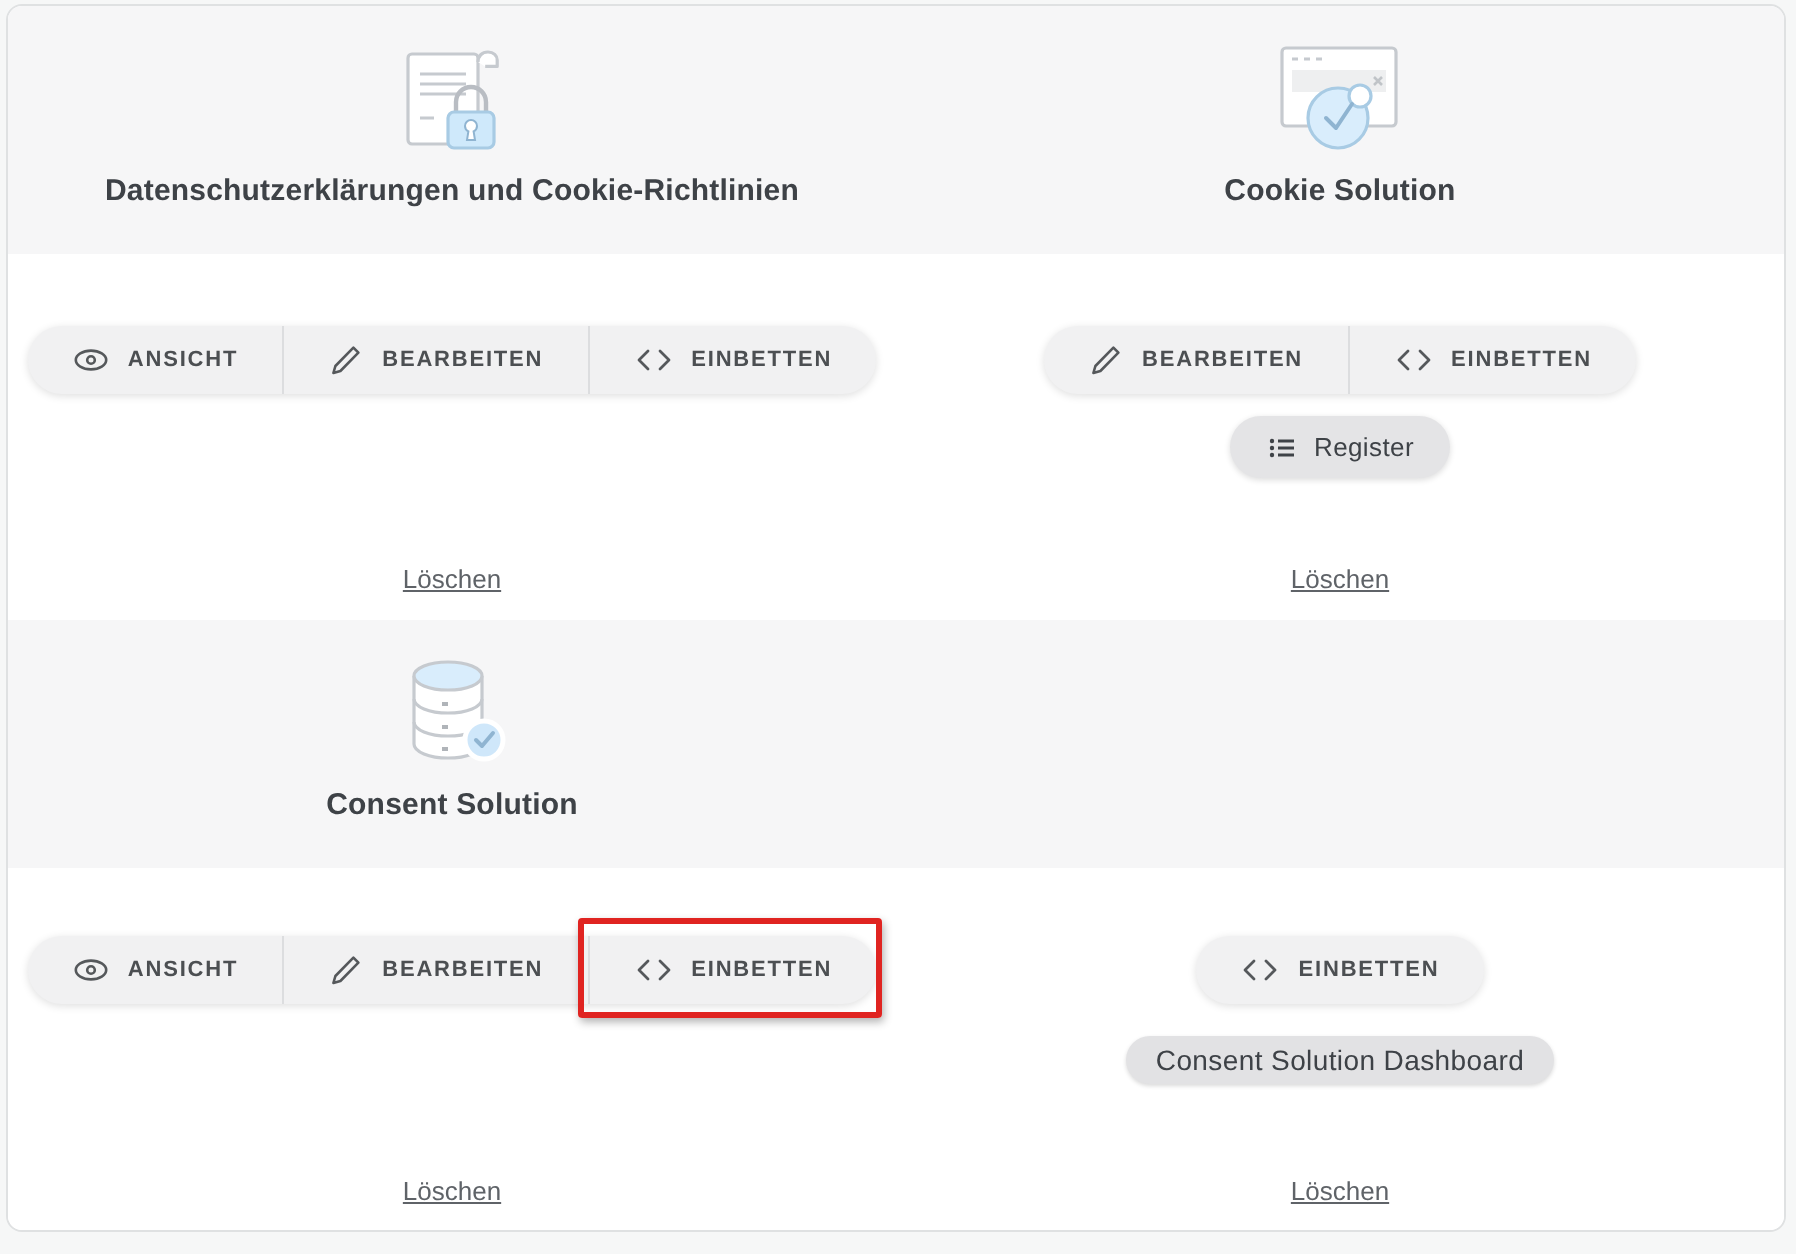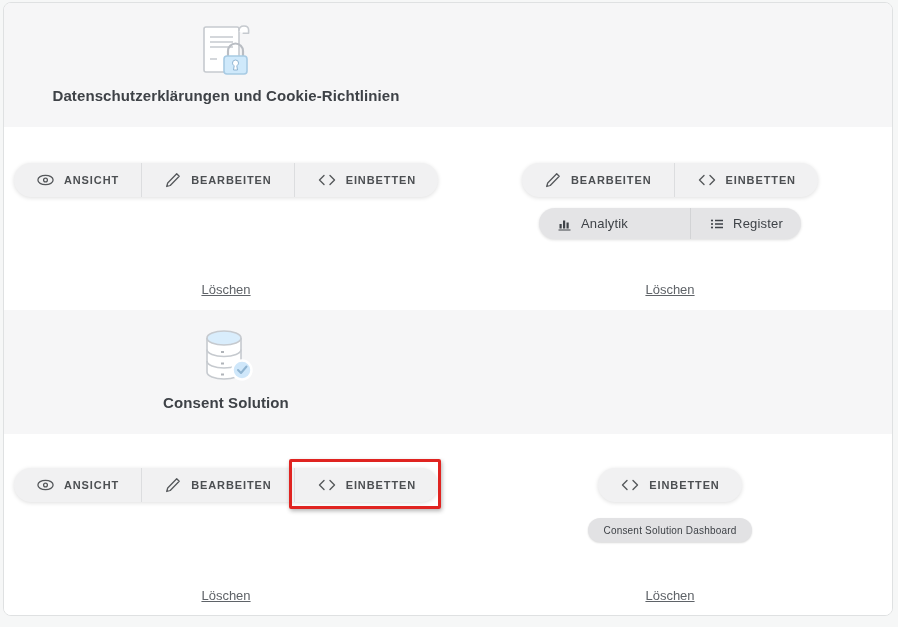--- a/index.html
+++ b/index.html
@@ -50,21 +50,21 @@
     background:#e4e4e6;height:31px;border-radius:16px;margin-top:11px;
     box-shadow:0 1px 3px rgba(0,0,0,.14);
   }
   .pill-group.secondary .seg{padding:0 18px;gap:8px;}
   .pill-group.secondary .seg + .seg{border-left:1px solid #d2d3d5;margin-left:44px;}
   .pill-group.secondary .lbl{
     font-size:13px;letter-spacing:.2px;color:#3e4247;text-transform:none;font-weight:400;
   }
   .dashboard-btn{
     margin-top:16px;height:24px;border:none;border-radius:13px;
-    background:#e2e2e4;color:#3e4247;font-size:10px;letter-spacing:.2px;
+    background:#e2e2e4;color:#3e4247;font-size:14px;letter-spacing:.2px;
     padding:0 15px;cursor:pointer;font-family:inherit;
     box-shadow:0 1px 2px rgba(0,0,0,.15);
   }
   .delete-link{
     margin-top:auto;margin-bottom:13px;font-size:13px;color:#5f6368;cursor:pointer;text-decoration:underline;
   }
   .row4 .delete-link{margin-bottom:12px;}
 
   
   .highlight-box{
@@ -91,20 +91,36 @@
           <line x1="13" y1="24" x2="36" y2="24" stroke="#c6cacf" stroke-width="1.6"></line>
           <line x1="13" y1="29" x2="36" y2="29" stroke="#c6cacf" stroke-width="1.6"></line>
           <line x1="13" y1="41" x2="20" y2="41" stroke="#c6cacf" stroke-width="1.6"></line>
           <path d="M31 38 v-5 a7.5 7.5 0 0 1 15 0 v5" fill="none" stroke="#b9bdc3" stroke-width="2.2"></path>
           <rect x="27" y="38" width="23" height="18" rx="3" fill="#cfe9fb" stroke="#a8cbe4" stroke-width="1.6"></rect>
           <path d="M38.5 42 a3 3 0 0 1 3 3 c0 1.2-.7 2.2-1.7 2.7 l.7 4.3 h-4 l.7-4.3 c-1-.5-1.7-1.5-1.7-2.7 a3 3 0 0 1 3-3 z" fill="#ffffff" stroke="#8fb4d1" stroke-width="1"></path>
         </svg>
       </div>
       <div class="product-title">Datenschutzerklärungen und Cookie-Richtlinien</div>
     </div>
+    <div class="col product-head">
+      <div class="product-icon">
+        <svg width="64" height="60" viewBox="0 0 64 60">
+          <rect x="3" y="6" width="57" height="39" rx="2" fill="#ffffff" stroke="#c6cacf" stroke-width="1.6"></rect>
+          <line x1="8" y1="11.5" x2="11" y2="11.5" stroke="#c6cacf" stroke-width="1.6"></line>
+          <line x1="14" y1="11.5" x2="17" y2="11.5" stroke="#c6cacf" stroke-width="1.6"></line>
+          <line x1="20" y1="11.5" x2="23" y2="11.5" stroke="#c6cacf" stroke-width="1.6"></line>
+          <rect x="8" y="17" width="47" height="11" fill="#eeeff0"></rect>
+          <path d="M49 20.5 l4 4 m0 -4 l-4 4" stroke="#c0c4c8" stroke-width="1.3"></path>
+          <circle cx="31" cy="41" r="15" fill="#d9edfc" stroke="#a8cbe4" stroke-width="1.6"></circle>
+          <circle cx="42" cy="30" r="5.5" fill="#ffffff" stroke="#a8cbe4" stroke-width="1.6"></circle>
+          <polyline points="25,41 30,46 38,34" fill="none" stroke="#8fb4d1" stroke-width="2" stroke-linecap="round" stroke-linejoin="round"></polyline>
+        </svg>
+      </div>
+      <div class="product-title">Cookie Solution</div>
+    </div>
   </div>
 
   <div class="band white row2">
     <div class="col actions-col">
       <div class="pill-group">
         <button class="seg">
           <svg width="19" height="18" viewBox="0 0 19 18">
             <ellipse cx="9.5" cy="9" rx="7.6" ry="4.7" fill="none" stroke="#55585b" stroke-width="1.3"></ellipse>
             <circle cx="9.5" cy="9" r="1.9" fill="none" stroke="#55585b" stroke-width="1.3"></circle>
           </svg>
@@ -136,29 +152,20 @@
         </button>
         <button class="seg">
           <svg width="20" height="18" viewBox="0 0 20 18">
             <polyline points="7,4.5 2.5,9 7,13.5" fill="none" stroke="#55585b" stroke-width="1.4" stroke-linecap="round" stroke-linejoin="round"></polyline>
             <polyline points="13,4.5 17.5,9 13,13.5" fill="none" stroke="#55585b" stroke-width="1.4" stroke-linecap="round" stroke-linejoin="round"></polyline>
           </svg>
           <span class="lbl">EINBETTEN</span>
         </button>
       </div>
       <div class="pill-group secondary">
-        <button class="seg">
-          <svg width="16" height="16" viewBox="0 0 16 16">
-            <rect x="2.5" y="8" width="2.2" height="4.5" fill="#3e4247"></rect>
-            <rect x="6" y="4.5" width="2.2" height="8" fill="#3e4247"></rect>
-            <rect x="9.5" y="6.5" width="2.2" height="6" fill="#3e4247"></rect>
-            <line x1="1.5" y1="14" x2="13.5" y2="14" stroke="#3e4247" stroke-width="1.2"></line>
-          </svg>
-          <span class="lbl">Analytik</span>
-        </button>
         <button class="seg">
           <svg width="16" height="16" viewBox="0 0 16 16">
             <circle cx="3" cy="4.5" r="1.1" fill="#3e4247"></circle>
             <circle cx="3" cy="8" r="1.1" fill="#3e4247"></circle>
             <circle cx="3" cy="11.5" r="1.1" fill="#3e4247"></circle>
             <line x1="6" y1="4.5" x2="14" y2="4.5" stroke="#3e4247" stroke-width="1.5"></line>
             <line x1="6" y1="8" x2="14" y2="8" stroke="#3e4247" stroke-width="1.5"></line>
             <line x1="6" y1="11.5" x2="14" y2="11.5" stroke="#3e4247" stroke-width="1.5"></line>
           </svg>
           <span class="lbl">Register</span>

